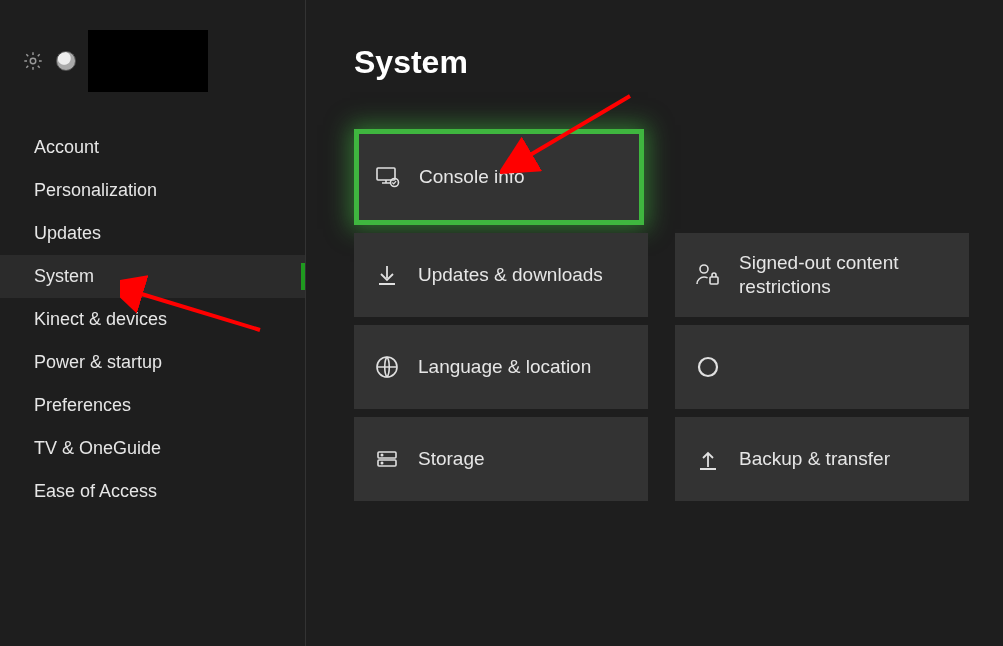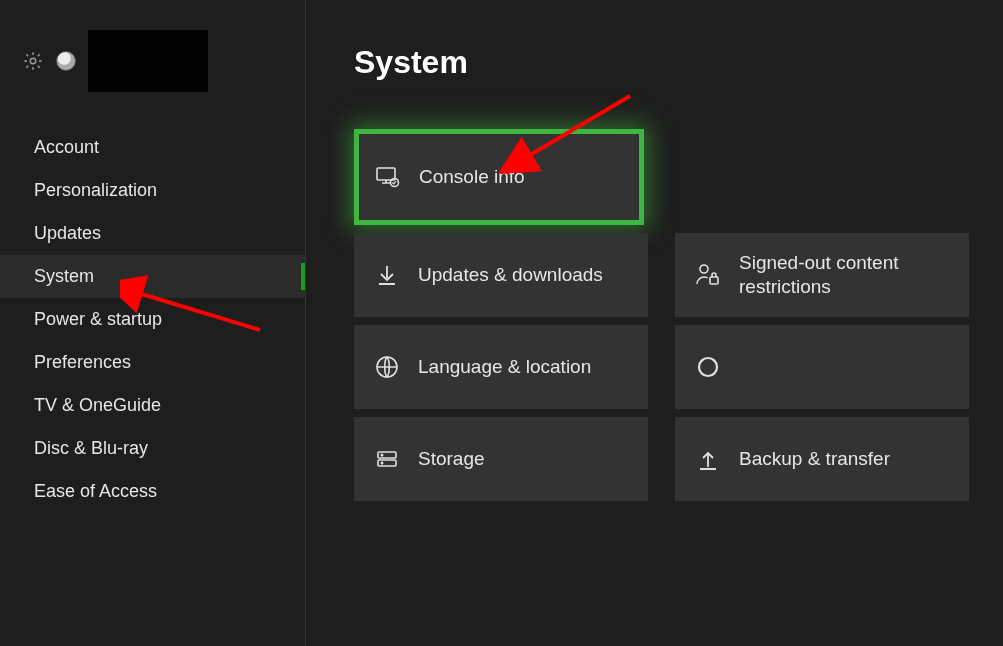--- a/index.html
+++ b/index.html
@@ -144,24 +144,24 @@
         </svg>
       </span>
       <span class="profile-avatar"></span>
       <span class="profile-black"></span>
     </div>
     <ul class="nav-list">
       <li class="nav-item">Account</li>
       <li class="nav-item">Personalization</li>
       <li class="nav-item">Updates</li>
       <li class="nav-item active">System</li>
+      <li class="nav-item">Kinect &amp; devices</li>
       <li class="nav-item">Power &amp; startup</li>
       <li class="nav-item">Preferences</li>
       <li class="nav-item">TV &amp; OneGuide</li>
-      <li class="nav-item">Disc &amp; Blu-ray</li>
       <li class="nav-item">Ease of Access</li>
     </ul>
   </aside>
 
   <main class="main">
     <h1 class="main-title">System</h1>
     <div class="tiles">
       <div class="tiles-col">
 
         <div class="tile highlight">

